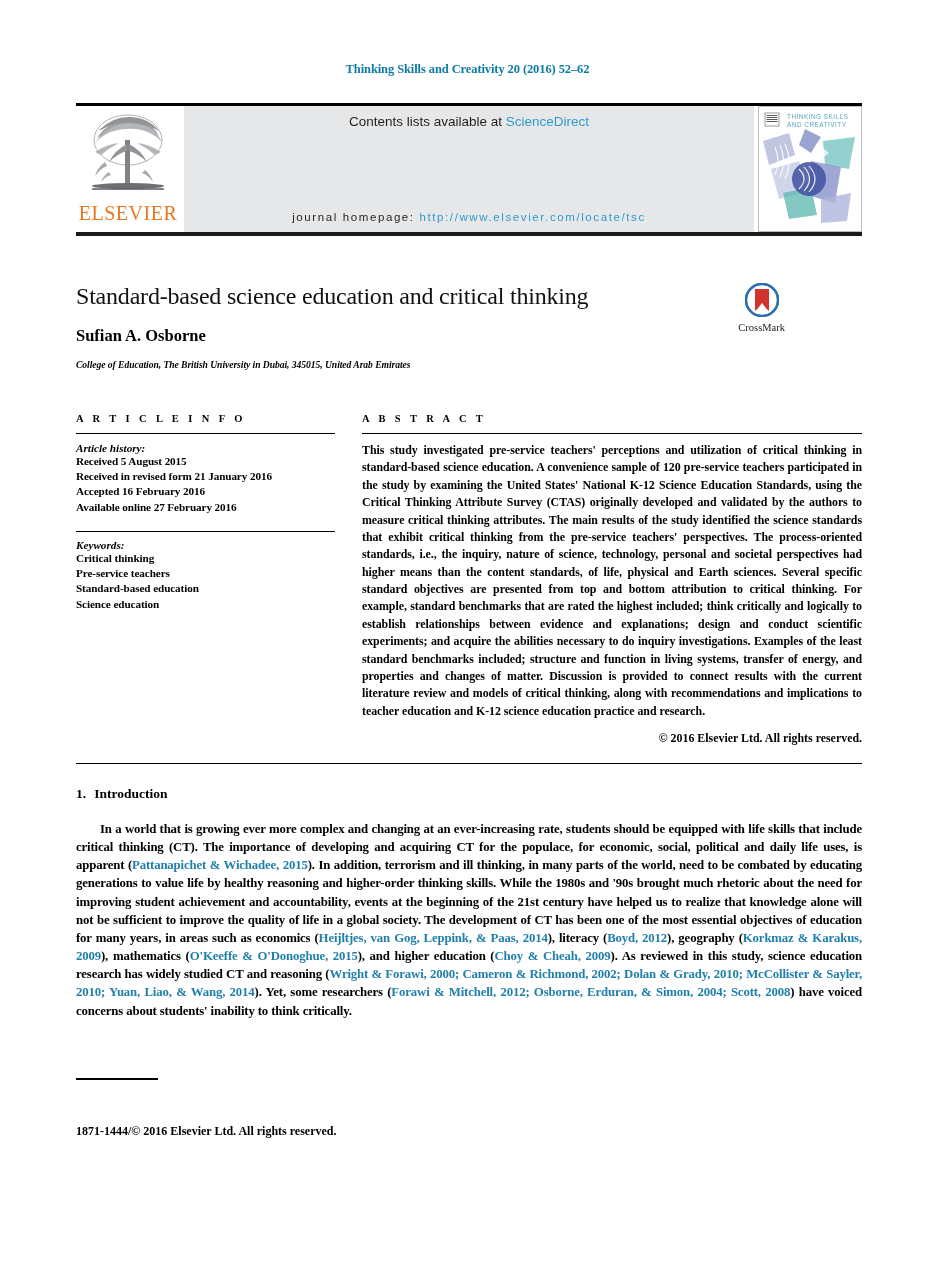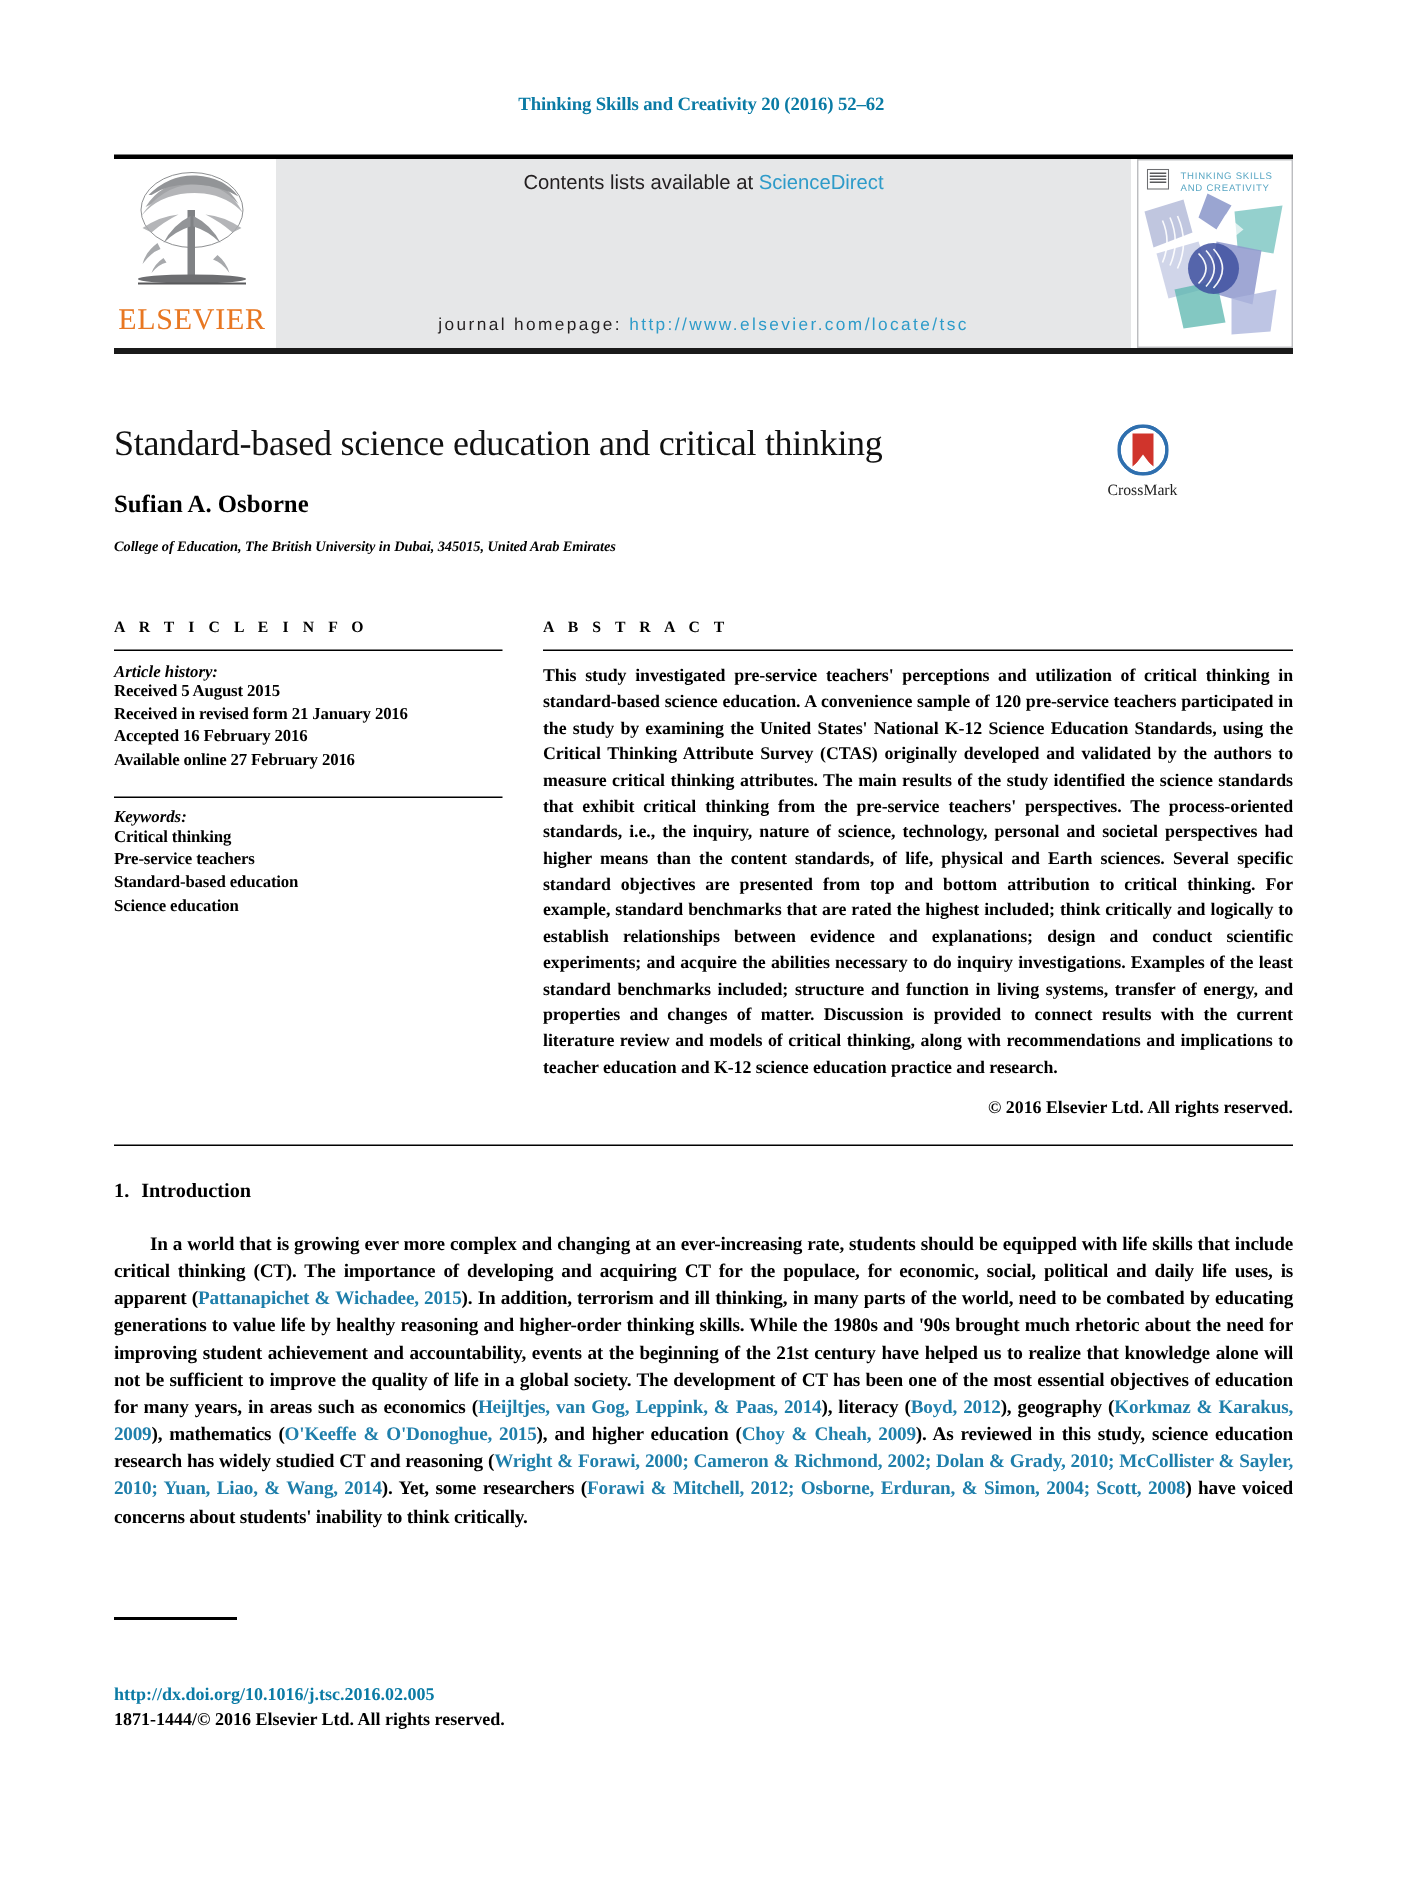--- a/index.html
+++ b/index.html
@@ -395,17 +395,16 @@
       <span class="num">1.</span><span>Introduction</span>
     </div>
     <p class="para" id="intro-para"><span>In a world that is growing ever more complex and changing at an ever-increasing rate, students should be equipped with life skills that include critical thinking (CT). The importance of developing and acquiring CT for the populace, for economic, social, political and daily life uses, is apparent (</span><span class="cite">Pattanapichet &amp; Wichadee, 2015</span><span>). In addition, terrorism and ill thinking, in many parts of the world, need to be combated by educating generations to value life by healthy reasoning and higher-order thinking skills. While the 1980s and '90s brought much rhetoric about the need for improving student achievement and accountability, events at the beginning of the 21st century have helped us to realize that knowledge alone will not be sufficient to improve the quality of life in a global society. The development of CT has been one of the most essential objectives of education for many years, in areas such as economics (</span><span class="cite">Heijltjes, van Gog, Leppink, &amp; Paas, 2014</span><span>), literacy (</span><span class="cite">Boyd, 2012</span><span>), geography (</span><span class="cite">Korkmaz &amp; Karakus, 2009</span><span>), mathematics (</span><span class="cite">O'Keeffe &amp; O'Donoghue, 2015</span><span>), and higher education (</span><span class="cite">Choy &amp; Cheah, 2009</span><span>). As reviewed in this study, science education research has widely studied CT and reasoning (</span><span class="cite">Wright &amp; Forawi, 2000; Cameron &amp; Richmond, 2002; Dolan &amp; Grady, 2010; McCollister &amp; Sayler, 2010; Yuan, Liao, &amp; Wang, 2014</span><span>). Yet, some researchers (</span><span class="cite">Forawi &amp; Mitchell, 2012; Osborne, Erduran, &amp; Simon, 2004; Scott, 2008</span><span>) have voiced concerns about students' inability to think critically.</span></p>
   </div>
 
   <div class="footnote">
     <div class="fn-rule"></div>
   </div>
 
   <div class="colophon">
-    <p class="doi">http://dx.doi.org/10.1016/j.tsc.2016.02.005</p>
     <p class="issn">1871-1444/© 2016 Elsevier Ltd. All rights reserved.</p>
   </div>
 
 </div>
 
 </body></html>

